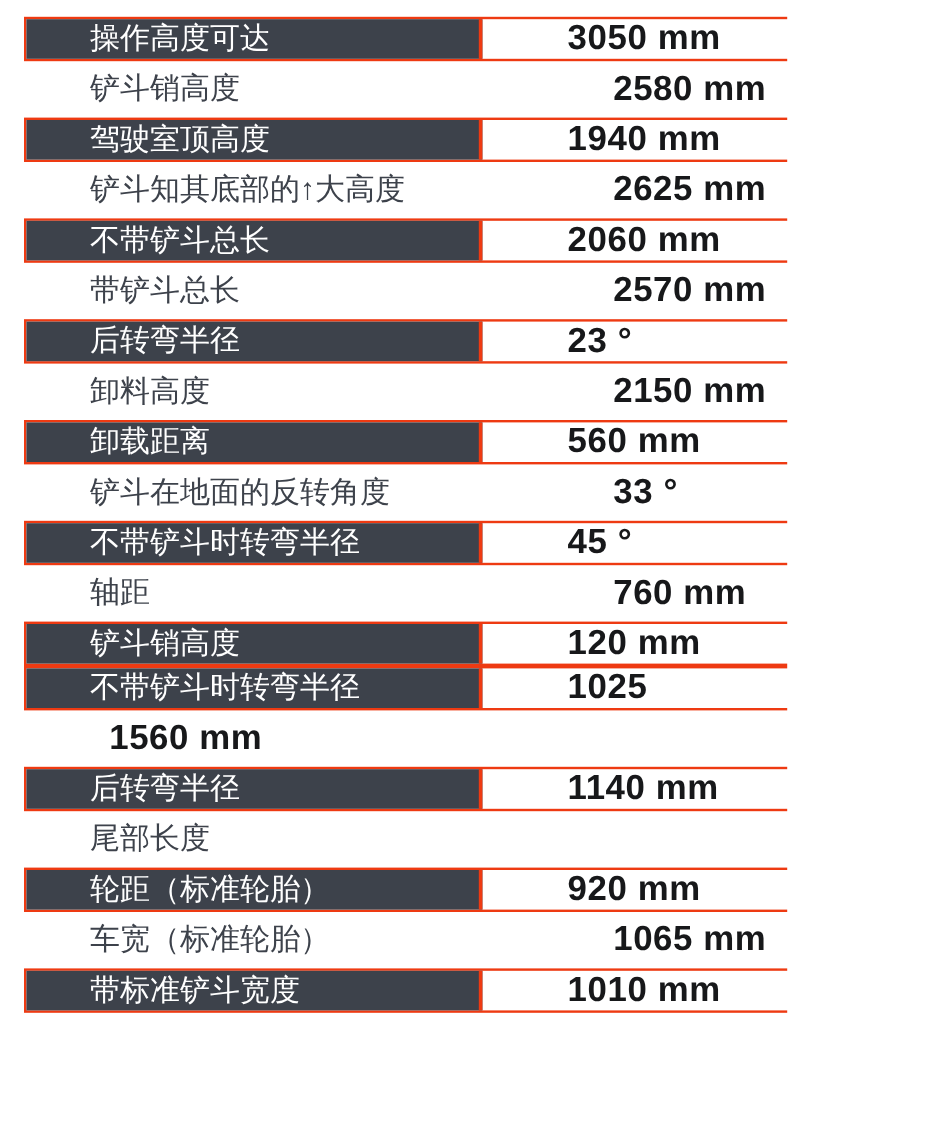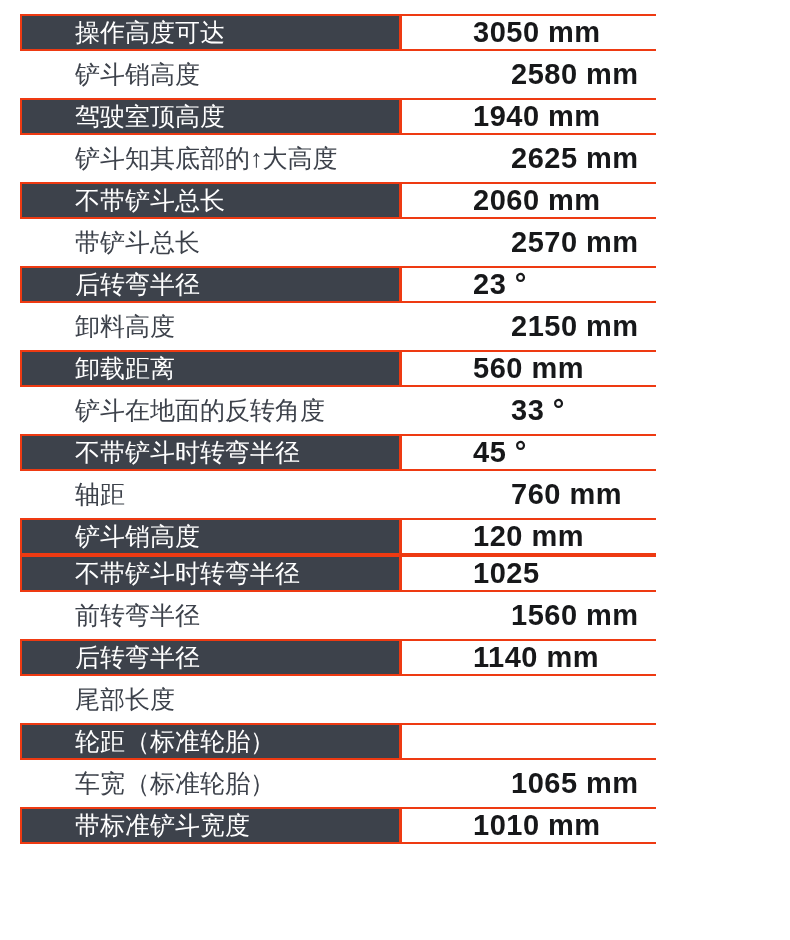--- a/index.html
+++ b/index.html
@@ -147,35 +147,35 @@
     <div class="cell value">120 mm</div>
   </div>
 
 
   <div class="row dark">
     <div class="cell label">不带铲斗时转弯半径</div>
     <div class="cell value">1025</div>
   </div>
 
   <div class="row light">
-    <div class="cell label">前转弯半径</div>
     <div class="cell value">1560 mm</div>
   </div>
 
   <div class="row dark">
     <div class="cell label">后转弯半径</div>
     <div class="cell value">1140 mm</div>
   </div>
 
   <div class="row light">
     <div class="cell label">尾部长度</div>
   </div>
 
   <div class="row dark">
     <div class="cell label">轮距（标准轮胎）</div>
+    <div class="cell value">920 mm</div>
   </div>
 
   <div class="row light">
     <div class="cell label">车宽（标准轮胎）</div>
     <div class="cell value">1065 mm</div>
   </div>
 
   <div class="row dark">
     <div class="cell label">带标准铲斗宽度</div>
     <div class="cell value">1010 mm</div>

